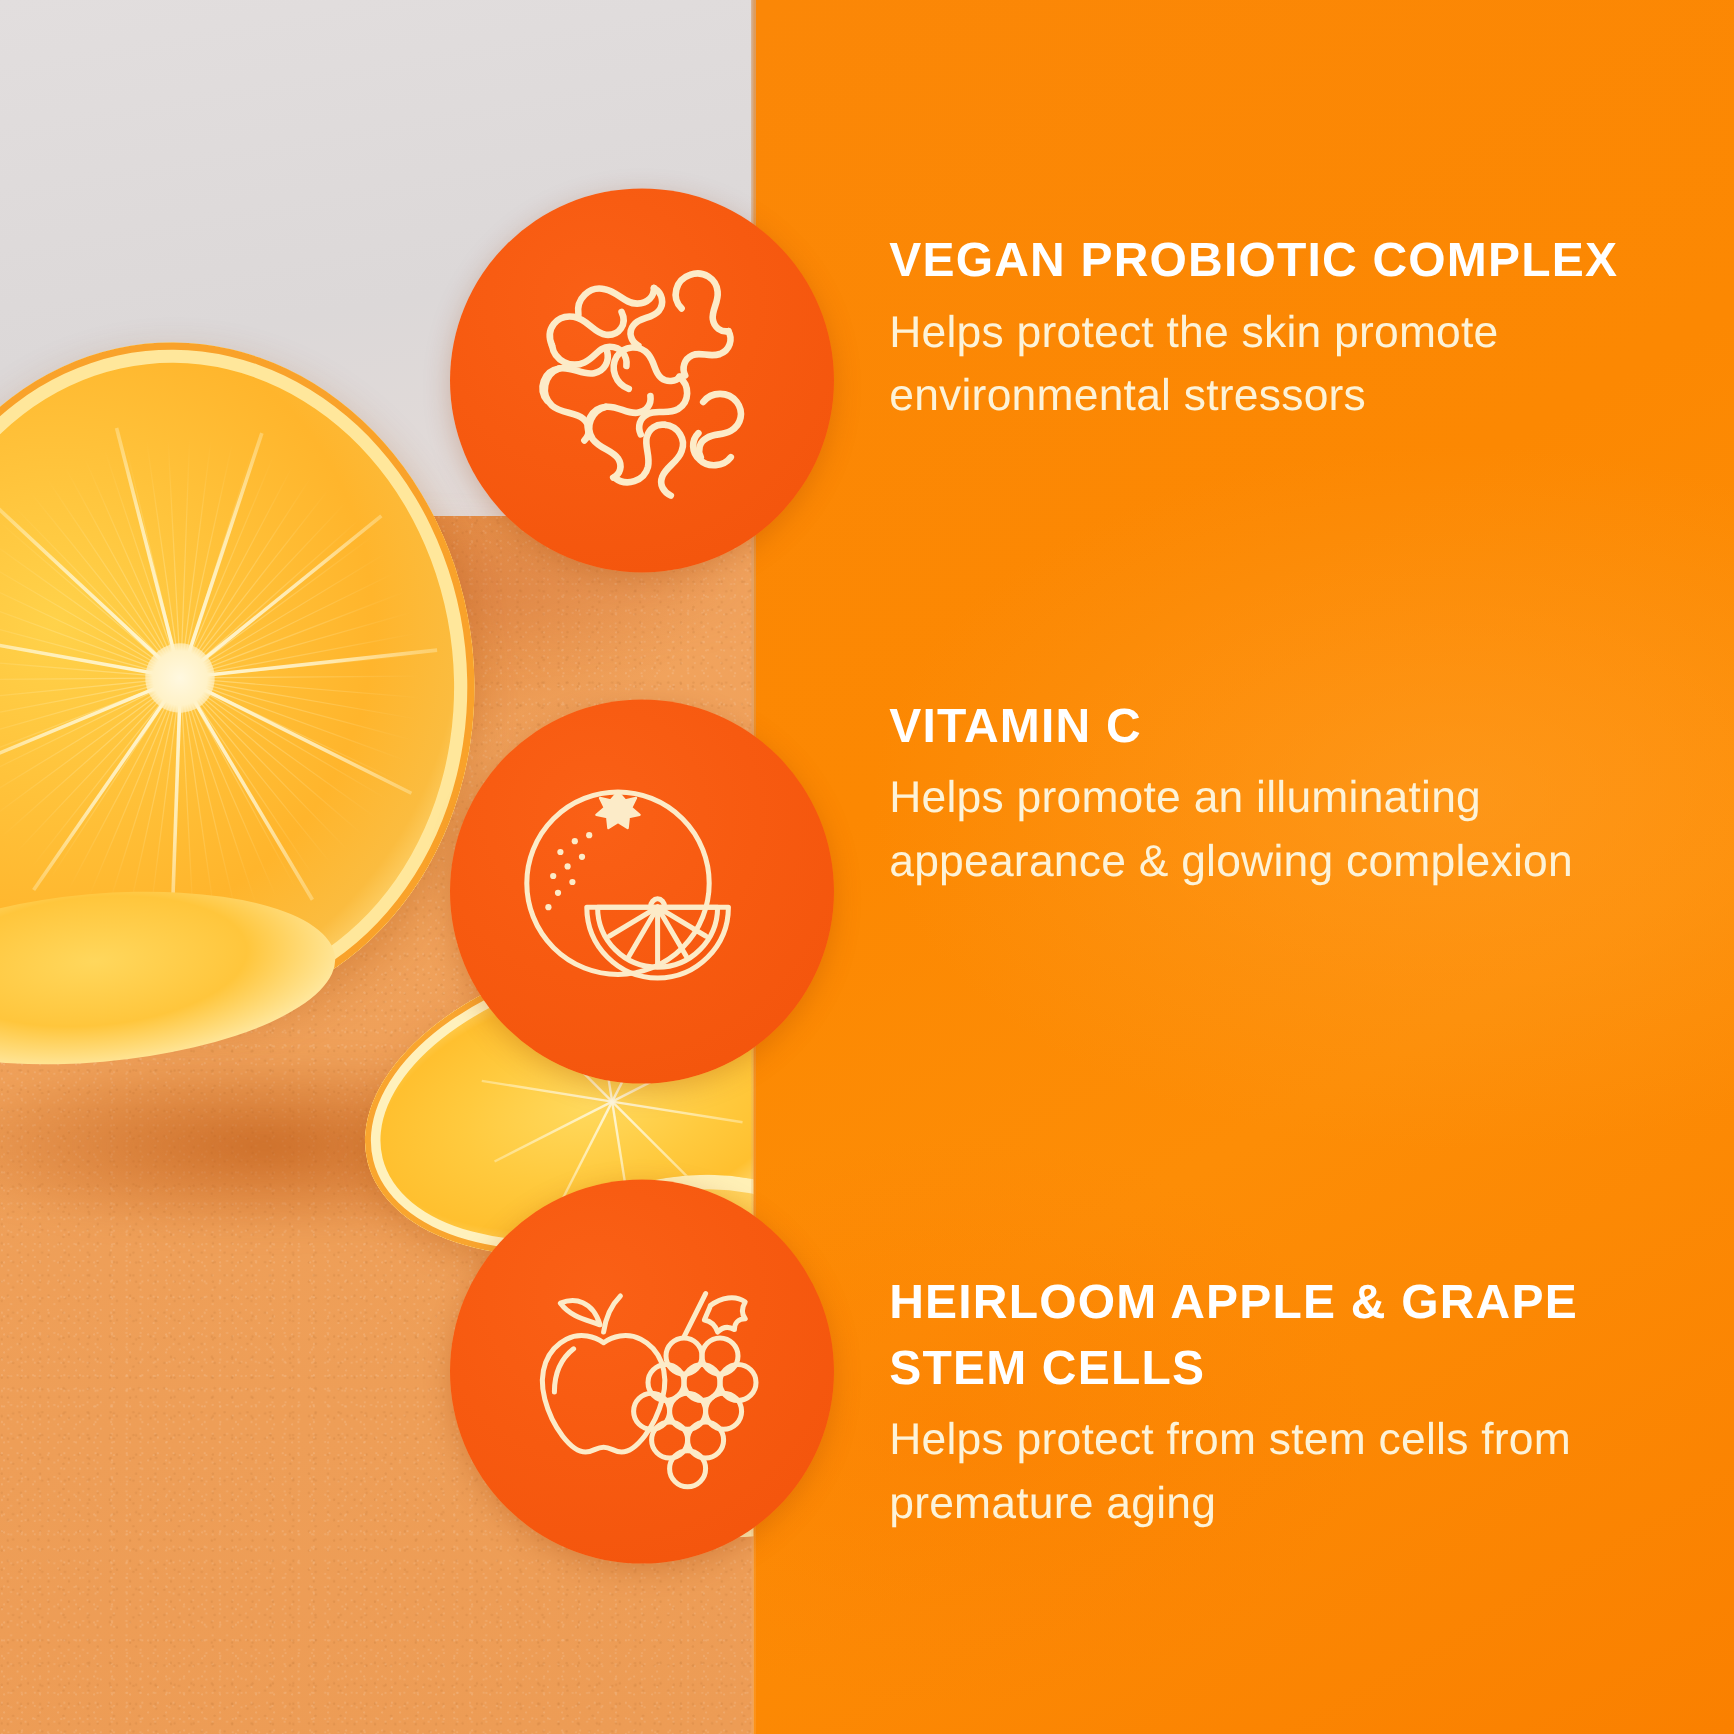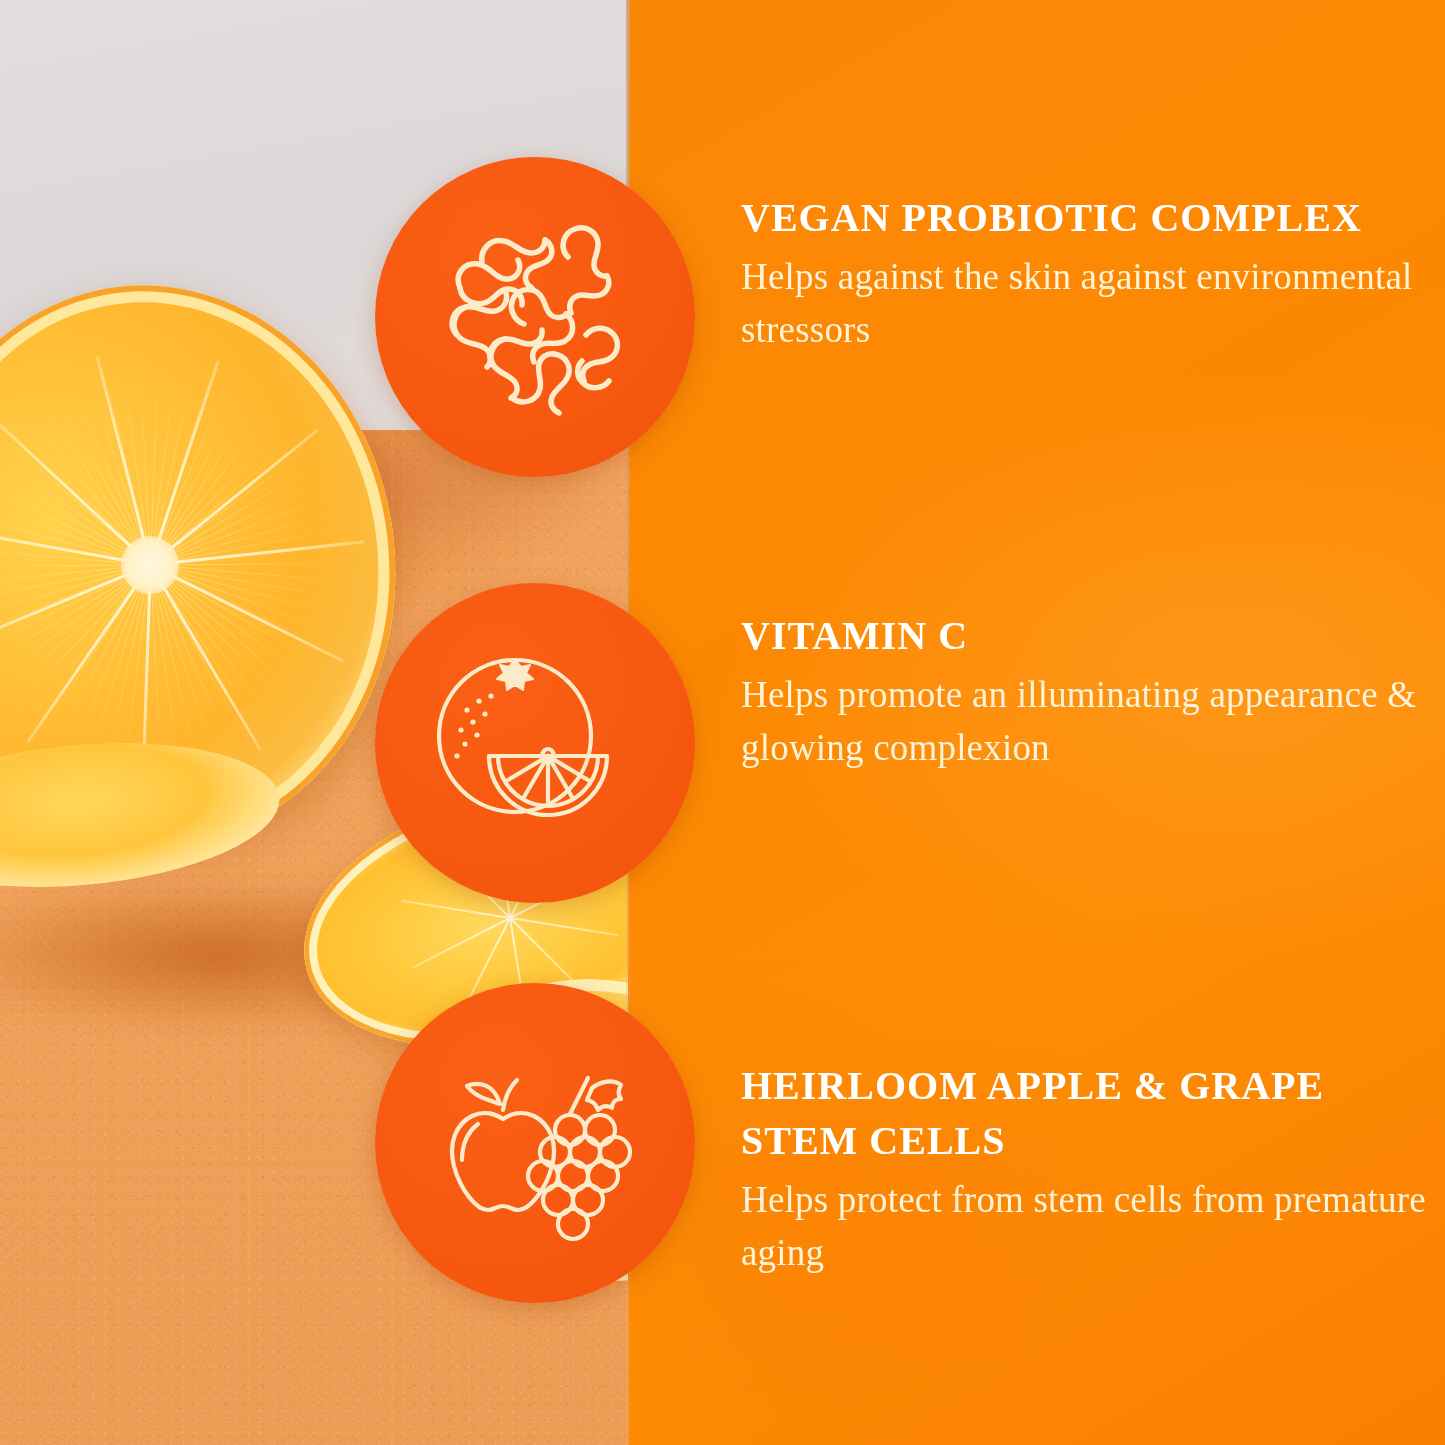--- a/index.html
+++ b/index.html
@@ -5,21 +5,21 @@
   html, body {
     margin: 0;
     padding: 0;
     background: #ffffff;
   }
   #canvas {
     position: relative;
     width: 1445px;
     height: 1445px;
     overflow: hidden;
-    font-family: Liberation Serif, serif;
+    font-family: Liberation Sans, sans-serif;
     background: #FB8500;
   }
 
   
   .photo-panel {
     position: absolute;
     left: 0; top: 0;
     width: 628px;
     height: 1445px;
     overflow: hidden;
@@ -211,21 +211,21 @@
   #badge-3 { left: 375px; top: 983px; }
   .badge svg { display: block; }
 
   
   .feature {
     position: absolute;
     left: 741px;
     width: 690px;
   }
   #feature-1 { top: 190px; }
-  #feature-2 { top: 608px; }
+  #feature-2 { top: 578px; }
   #feature-3 { top: 1058px; }
 
   .feature-title {
     color: #FFFFFF;
     font-size: 40px;
     font-weight: 700;
     letter-spacing: 1.0px;
     line-height: 1.38;
     margin: 0 0 6px 0;
     text-transform: uppercase;
@@ -443,21 +443,21 @@
       <circle cx="163" cy="138" r="15"></circle>
       <circle cx="193" cy="138" r="15"></circle>
       <circle cx="148" cy="162" r="15"></circle>
       <circle cx="178" cy="162" r="15"></circle>
       <circle cx="163" cy="186" r="15"></circle>
     </svg>
   </div>
 
   <div id="feature-1" class="feature">
     <h2 class="feature-title">VEGAN PROBIOTIC COMPLEX</h2>
-    <p class="feature-desc">Helps against the skin against environmental stressors</p>
+    <p class="feature-desc">Helps protect the skin promote environmental stressors</p>
   </div>
 
   <div id="feature-2" class="feature">
     <h2 class="feature-title">VITAMIN C</h2>
     <p class="feature-desc">Helps promote an illuminating appearance &amp; glowing complexion</p>
   </div>
 
   <div id="feature-3" class="feature">
     <h2 class="feature-title">HEIRLOOM APPLE &amp; GRAPE STEM CELLS</h2>
     <p class="feature-desc">Helps protect from stem cells from premature aging</p>

